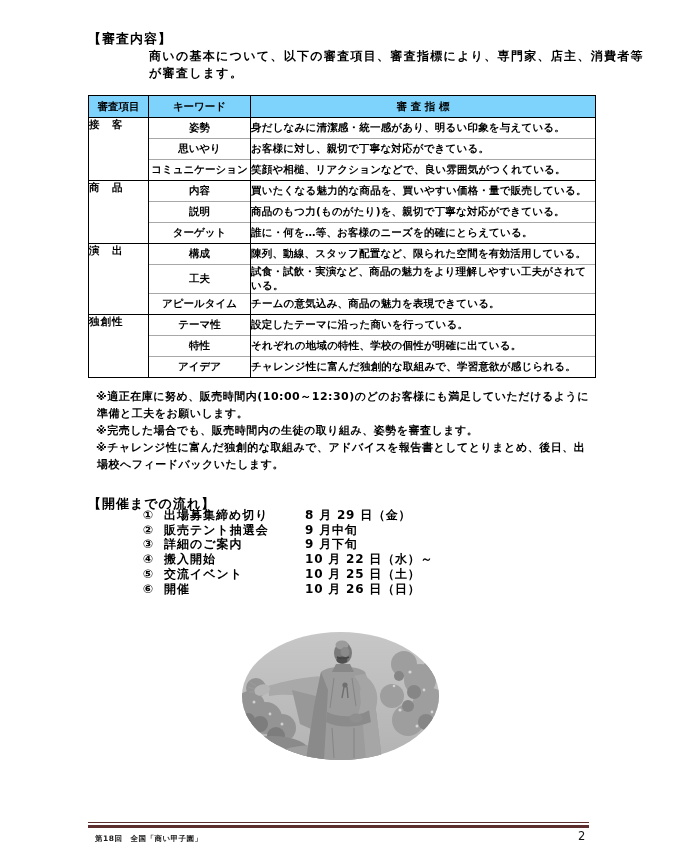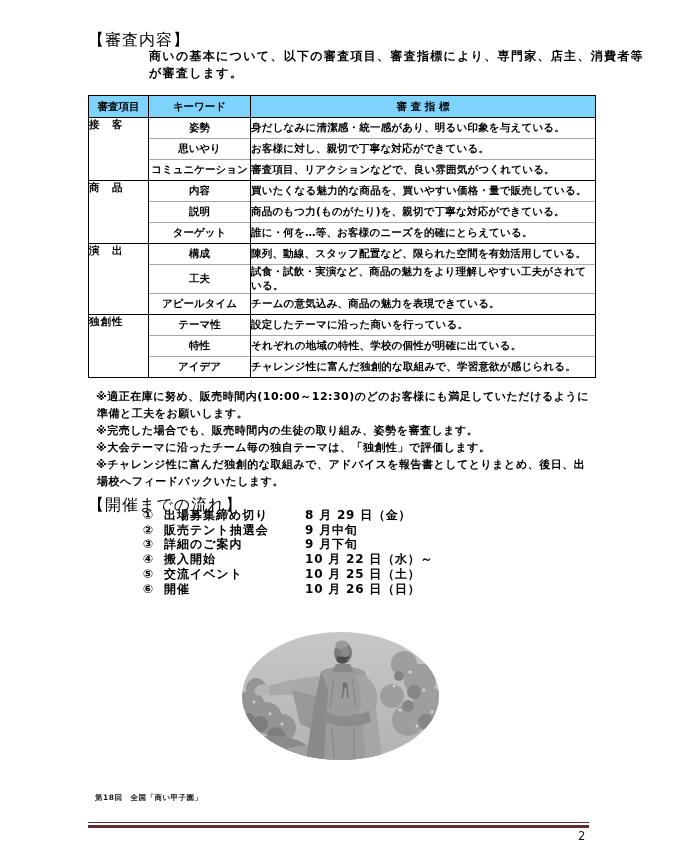--- a/index.html
+++ b/index.html
@@ -1,20 +1,20 @@
 <!DOCTYPE html>
 <html><head>
 <meta charset="utf-8">
 <style>
   html,body{margin:0;padding:0;background:#ffffff;}
   .page{
     position:relative;width:681px;height:868px;background:#ffffff;
     font-family:"DejaVu Sans",sans-serif;color:#000;overflow:hidden;
   }
-  .sec-title{position:absolute;font-size:16px;font-weight:400;letter-spacing:1px;white-space:nowrap;}
+  .sec-title{position:absolute;font-size:13px;font-weight:700;letter-spacing:1px;white-space:nowrap;}
   .t1{left:88px;top:30px;}
   .t2{left:88px;top:495px;}
   .intro{position:absolute;font-size:12px;font-weight:700;letter-spacing:1.3px;white-space:nowrap;margin-left:46px;}
   .l1{left:103px;top:48px;}
   .l2{left:103px;top:65px;}
 
   table.judge{
     position:absolute;left:88px;top:95px;width:507px;
     border-collapse:collapse;table-layout:fixed;
     border:1.4px solid #000;
@@ -48,21 +48,21 @@
   .snum{display:inline-block;width:21px;}
   .slabel{display:inline-block;width:141px;letter-spacing:1px;}
   .sdate{display:inline-block;letter-spacing:0.8px;}
 
   .photo{position:absolute;left:242px;top:632px;width:197px;height:128px;}
 
   .footer-rule{
     position:absolute;left:88px;top:822px;width:501px;height:1.5px;
     border-top:1px solid #5c2e2e;border-bottom:3.5px solid #5c2e2e;
   }
-  .footer-left{position:absolute;left:95px;top:793px;font-size:7.5px;font-weight:600;letter-spacing:0.5px;color:#1a1a1a;}
+  .footer-left{position:absolute;left:95px;top:834px;font-size:7.5px;font-weight:600;letter-spacing:0.5px;color:#1a1a1a;}
   .footer-page{position:absolute;left:578px;top:829px;font-size:11.5px;color:#111;}
 </style>
 </head>
 <body>
 
 <div class="page">
 
   <div class="sec-title t1">【審査内容】</div>
   <div class="intro l1">商いの基本について、以下の審査項目、審査指標により、専門家、店主、消費者等</div>
   <div class="intro l2">が審査します。</div>
@@ -85,21 +85,21 @@
         <td class="item" rowspan="3">接　客</td>
         <td class="kw">姿勢</td>
         <td class="ind">身だしなみに清潔感・統一感があり、明るい印象を与えている。</td>
       </tr>
       <tr class="sub">
         <td class="kw">思いやり</td>
         <td class="ind">お客様に対し、親切で丁寧な対応ができている。</td>
       </tr>
       <tr class="sub">
         <td class="kw">コミュニケーション</td>
-        <td class="ind">審査項目、リアクションなどで、良い雰囲気がつくれている。</td>
+        <td class="ind">笑顔や相槌、リアクションなどで、良い雰囲気がつくれている。</td>
       </tr>
 
       <tr class="grp">
         <td class="item" rowspan="3">商　品</td>
         <td class="kw">内容</td>
         <td class="ind">買いたくなる魅力的な商品を、買いやすい価格・量で販売している。</td>
       </tr>
       <tr class="sub">
         <td class="kw">説明</td>
         <td class="ind">商品のもつ力(ものがたり)を、親切で丁寧な対応ができている。</td>
@@ -136,21 +136,20 @@
         <td class="kw">アイデア</td>
         <td class="ind">チャレンジ性に富んだ独創的な取組みで、学習意欲が感じられる。</td>
       </tr>
     </tbody>
   </table>
 
   <div class="notes">
     <div class="note">※適正在庫に努め、販売時間内(10:00～12:30)のどのお客様にも満足していただけるように</div>
     <div class="note cont">準備と工夫をお願いします。</div>
     <div class="note">※完売した場合でも、販売時間内の生徒の取り組み、姿勢を審査します。</div>
-    <div class="note">※大会テーマに沿ったチーム毎の独自テーマは、「独創性」で評価します。</div>
     <div class="note">※チャレンジ性に富んだ独創的な取組みで、アドバイスを報告書としてとりまとめ、後日、出</div>
     <div class="note cont">場校へフィードバックいたします。</div>
   </div>
 
   <div class="sec-title t2">【開催までの流れ】</div>
 
   <div class="sched">
     <div class="srow">
       <span class="snum">①</span><span class="slabel">出場募集締め切り</span><span class="sdate">8 月 29 日（金）</span>
     </div>

